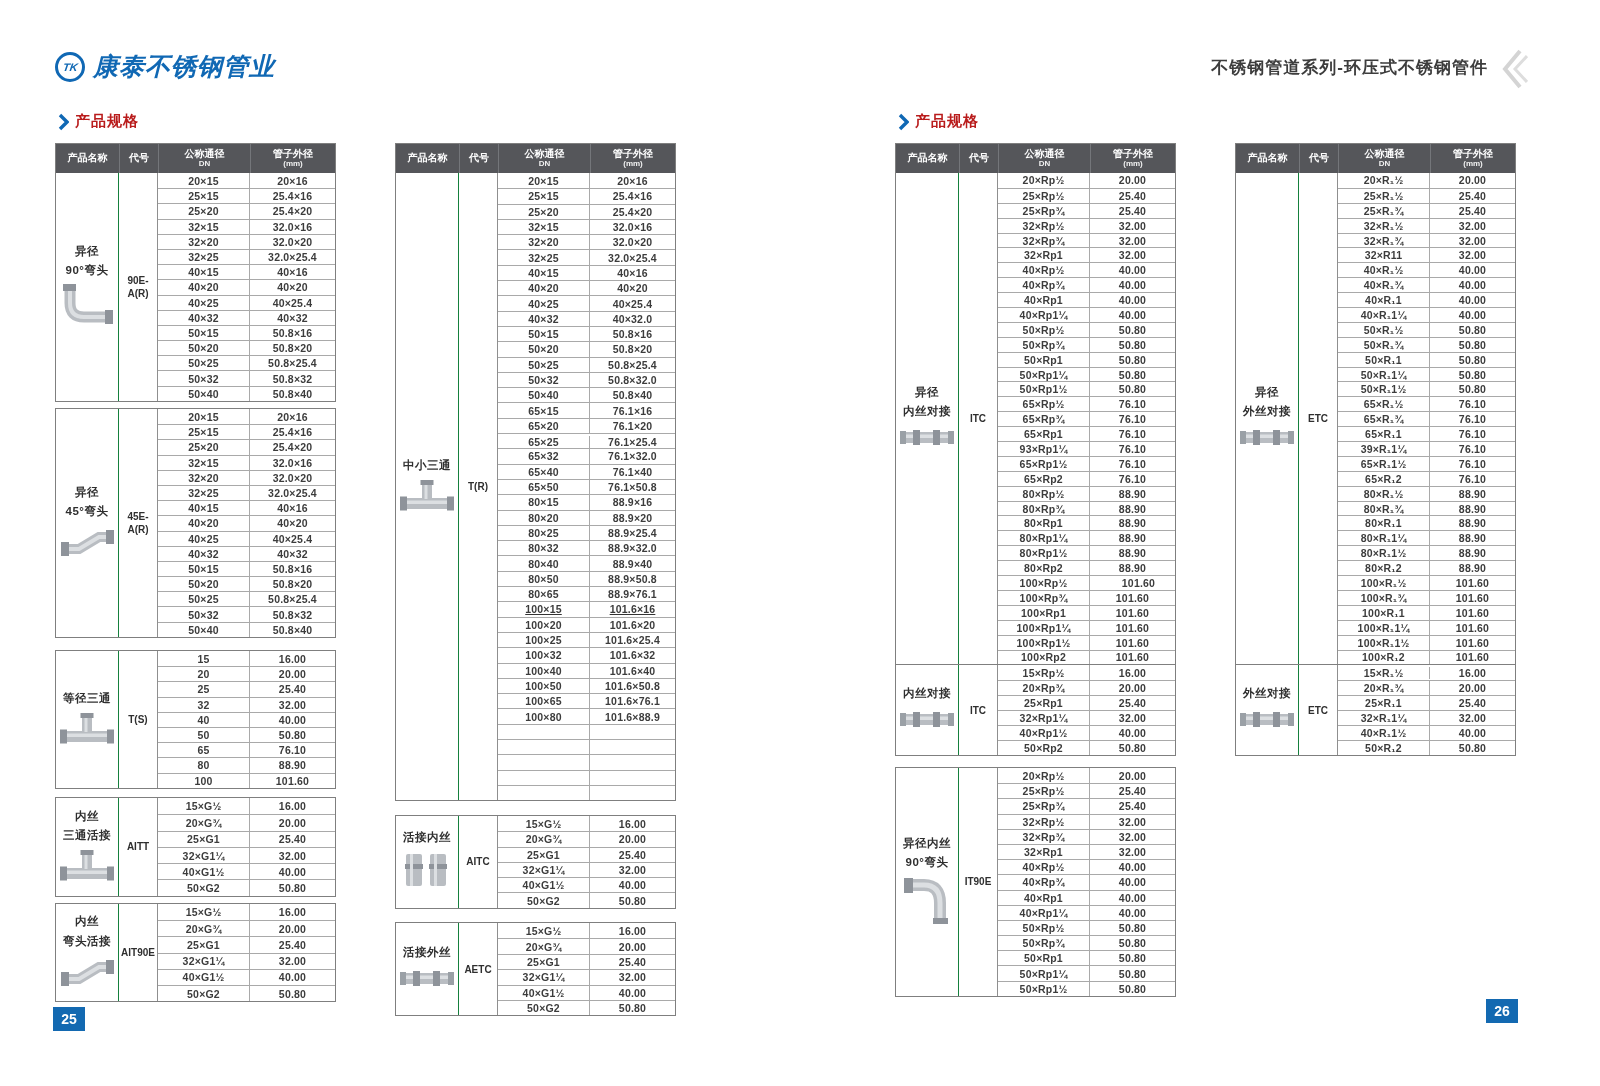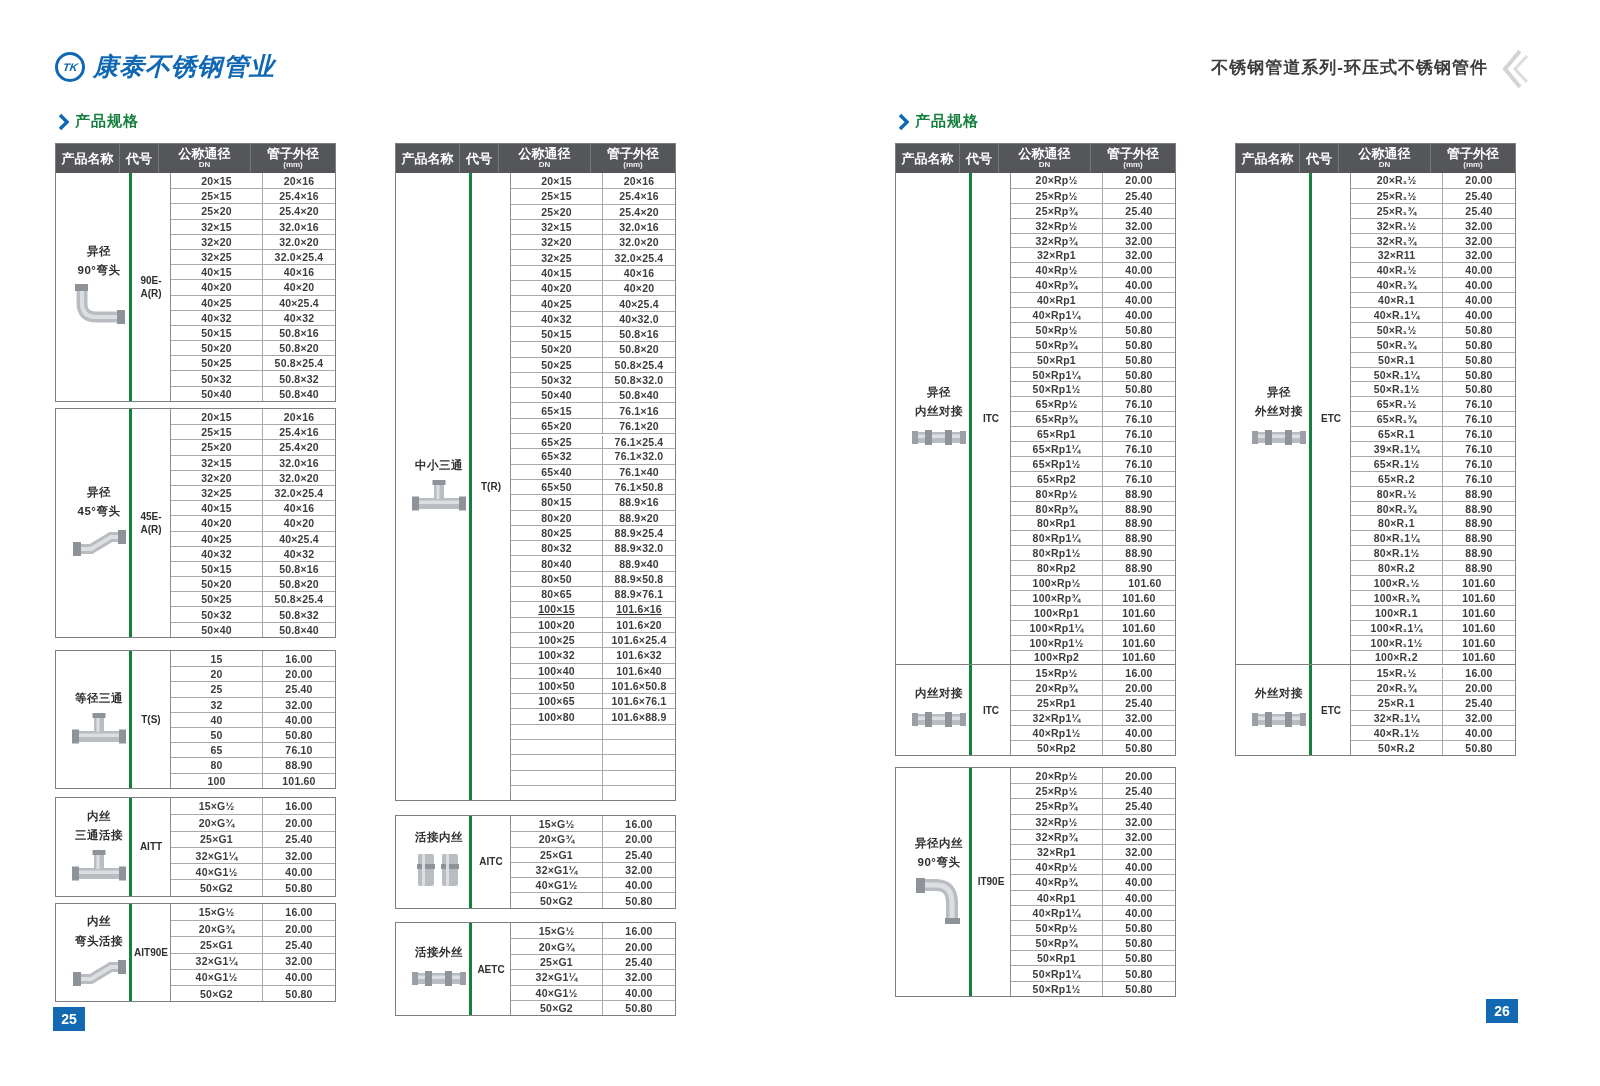--- a/index.html
+++ b/index.html
@@ -10,37 +10,37 @@
   
   .brand{position:absolute;left:55px;top:50px;display:flex;align-items:center;gap:8px;}
   .logo-ring{width:30px;height:30px;border:3px solid #1068b4;border-radius:50%;
              display:flex;align-items:center;justify-content:center;box-sizing:border-box;}
   .logo-ring span{font-size:11px;font-weight:700;font-style:italic;color:#1068b4;transform:skewX(-8deg);}
   .brand-text{font-size:25px;font-weight:700;font-style:italic;color:#1068b4;letter-spacing:1px;}
   .series-title{position:absolute;right:112px;top:56px;font-size:17px;font-weight:700;color:#3d3d3d;letter-spacing:1px;}
   .corner-mark{position:absolute;right:72px;top:48px;}
 
   .sec-title{position:absolute;display:flex;align-items:center;gap:6px;}
-  .sec-title .txt{font-size:15px;font-weight:700;color:#15803d;letter-spacing:1px;}
+  .sec-title .txt{font-size:15px;font-weight:700;color:#b91c1c;letter-spacing:1px;}
   #sec-left{left:58px;top:112px;}
   #sec-right{left:898px;top:112px;}
 
   
   .tbl{position:absolute;box-sizing:border-box;border:1px solid #7f7f7f;background:#fff;}
   .thead{display:grid;grid-template-columns:63px 39px 92px 1fr;height:29px;background:#55565a;}
   .thead .hc{display:flex;flex-direction:column;align-items:center;justify-content:center;
              line-height:1.05;border-left:1px solid #74767a;box-sizing:border-box;}
   .thead .hc:first-child{border-left:none;}
-  .h1{font-size:13px;font-weight:700;color:#ffffff;}
+  .h1{font-size:10px;font-weight:700;color:#ffffff;}
   .h2{font-size:8px;font-weight:700;color:#f2f2f2;}
 
   .group{display:flex;align-items:stretch;}
   .group + .group{border-top:1px solid #7f7f7f;}
-  .pcell{width:63px;box-sizing:border-box;border-right:3px solid #15803d;
-         display:flex;flex-direction:column;align-items:center;justify-content:center;gap:3px;padding:2px 1px;margin-left:13px;}
+  .pcell{width:63px;box-sizing:border-box;border-right:1px solid #15803d;
+         display:flex;flex-direction:column;align-items:center;justify-content:center;gap:3px;padding:2px 1px;}
   .pname{font-size:11.5px;font-weight:700;color:#2f2f2f;text-align:center;line-height:1.4;letter-spacing:0.5px;}
   .picon{margin-top:2px;}
   .ccell{width:39px;box-sizing:border-box;border-right:1px solid #8f8f8f;
          display:flex;align-items:center;justify-content:center;padding:0 1px;}
   .code{font-size:10px;font-weight:700;color:#2f2f2f;text-align:center;line-height:1.3;}
   .rows{flex:1;display:flex;flex-direction:column;}
   .row{display:flex;box-sizing:border-box;}
   .row + .row{border-top:1px solid #a9a9a9;}
   .dn{width:92px;box-sizing:border-box;border-right:1px solid #a9a9a9;}
   .dn,.od{display:flex;align-items:center;justify-content:center;
@@ -797,21 +797,21 @@
             </div>
             <div class="row" style="height: 14.9px;">
               <div class="dn">65×Rp¾</div>
               <div class="od">76.10</div>
             </div>
             <div class="row" style="height: 14.9px;">
               <div class="dn">65×Rp1</div>
               <div class="od">76.10</div>
             </div>
             <div class="row" style="height: 14.9px;">
-              <div class="dn">65×Rp1¼</div>
+              <div class="dn">93×Rp1¼</div>
               <div class="od">76.10</div>
             </div>
             <div class="row" style="height: 14.9px;">
               <div class="dn">65×Rp1½</div>
               <div class="od">76.10</div>
             </div>
             <div class="row" style="height: 14.9px;">
               <div class="dn">65×Rp2</div>
               <div class="od">76.10</div>
             </div>

